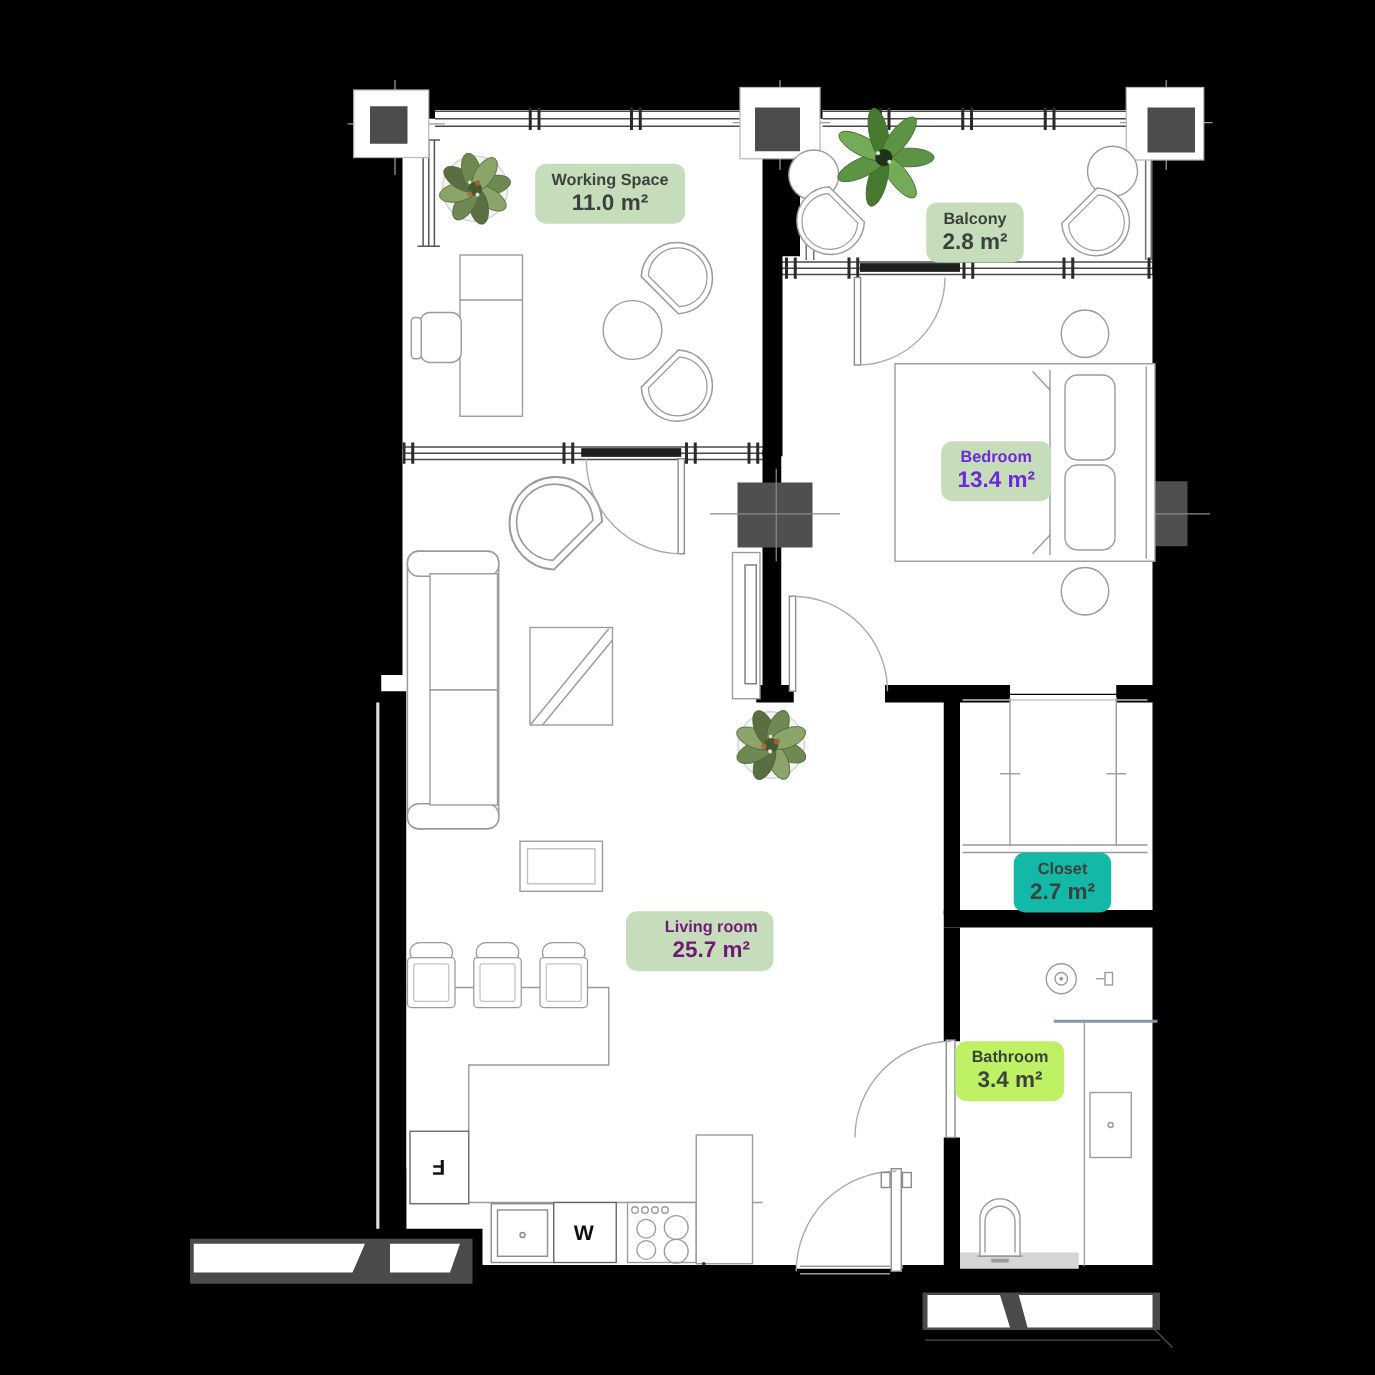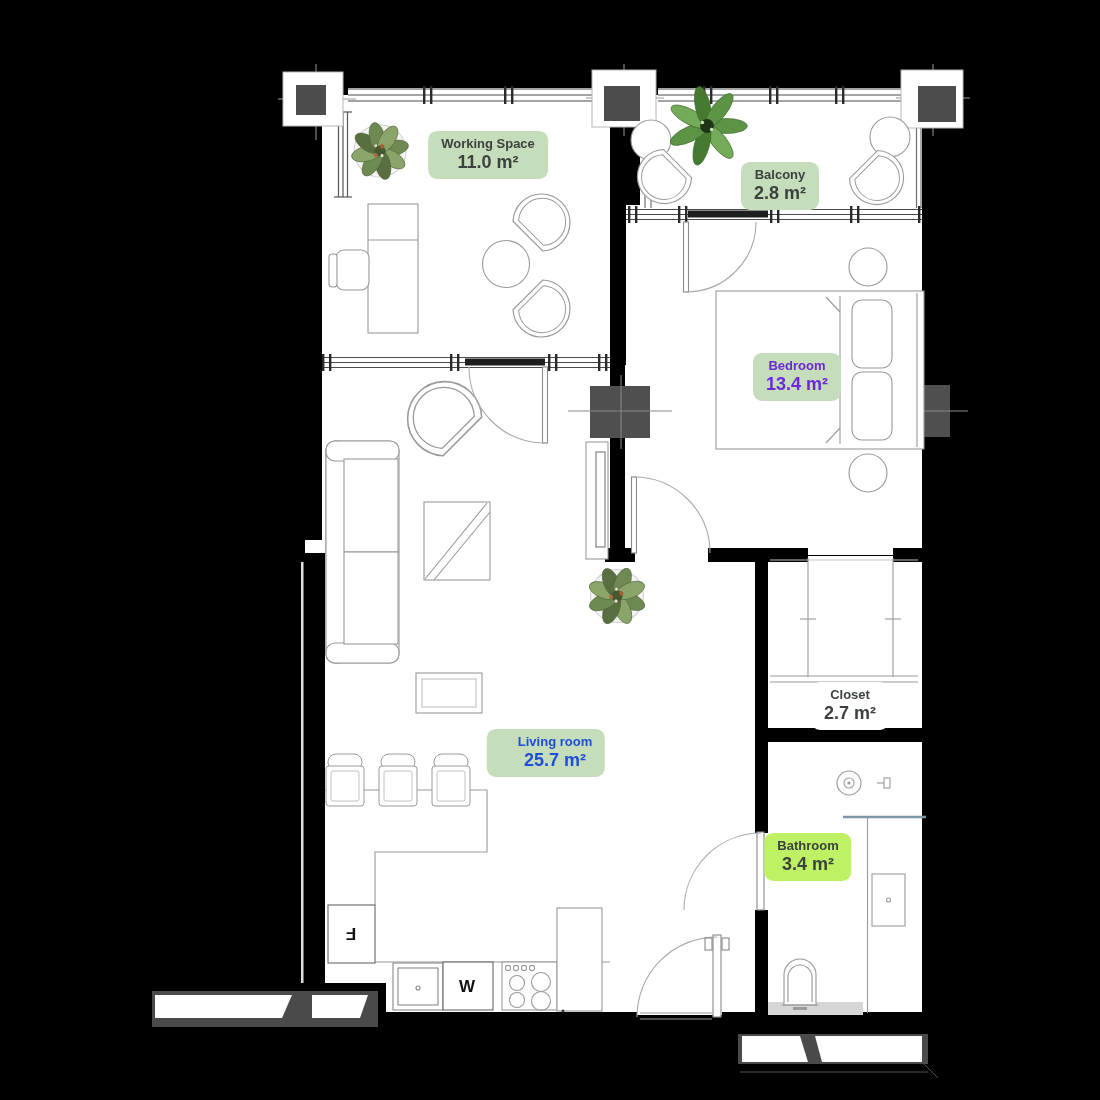--- a/index.html
+++ b/index.html
@@ -344,25 +344,25 @@
   <span class="rarea">11.0 m²</span>
 </div>
 <div class="badge" style="left: 780px; top: 144px; background: rgb(198, 221, 188); color: rgb(59, 66, 61); margin-top: 42px;">
   <span class="rname">Balcony</span>
   <span class="rarea">2.8 m²</span>
 </div>
 <div class="badge" style="left: 797px; top: 377px; background: rgb(198, 221, 188); color: #6d28d9;">
   <span class="rname">Bedroom</span>
   <span class="rarea">13.4 m²</span>
 </div>
-<div class="badge" style="left: 546px; top: 753px; background: rgb(198, 221, 188); color: #1d4ed8; padding-left: 31px;">
+<div class="badge" style="left: 560px; top: 753px; background: rgb(198, 221, 188); color: #701a75; padding-left: 31px;">
   <span class="rname">Living room</span>
   <span class="rarea">25.7 m²</span>
 </div>
-<div class="badge" style="left: 850px; top: 706px; background: #ffffff; color: rgb(59, 66, 61);">
+<div class="badge" style="left: 850px; top: 706px; background: #14b8a6; color: rgb(59, 66, 61);">
   <span class="rname">Closet</span>
   <span class="rarea">2.7 m²</span>
 </div>
 <div class="badge" style="left: 808px; top: 857px; background: #bef264; color: rgb(59, 66, 61);">
   <span class="rname">Bathroom</span>
   <span class="rarea">3.4 m²</span>
 </div>
 
 <div class="applabel flip" style="left:351px;top:933px">F</div>
 <div class="applabel" style="left:467px;top:987px">W</div>

